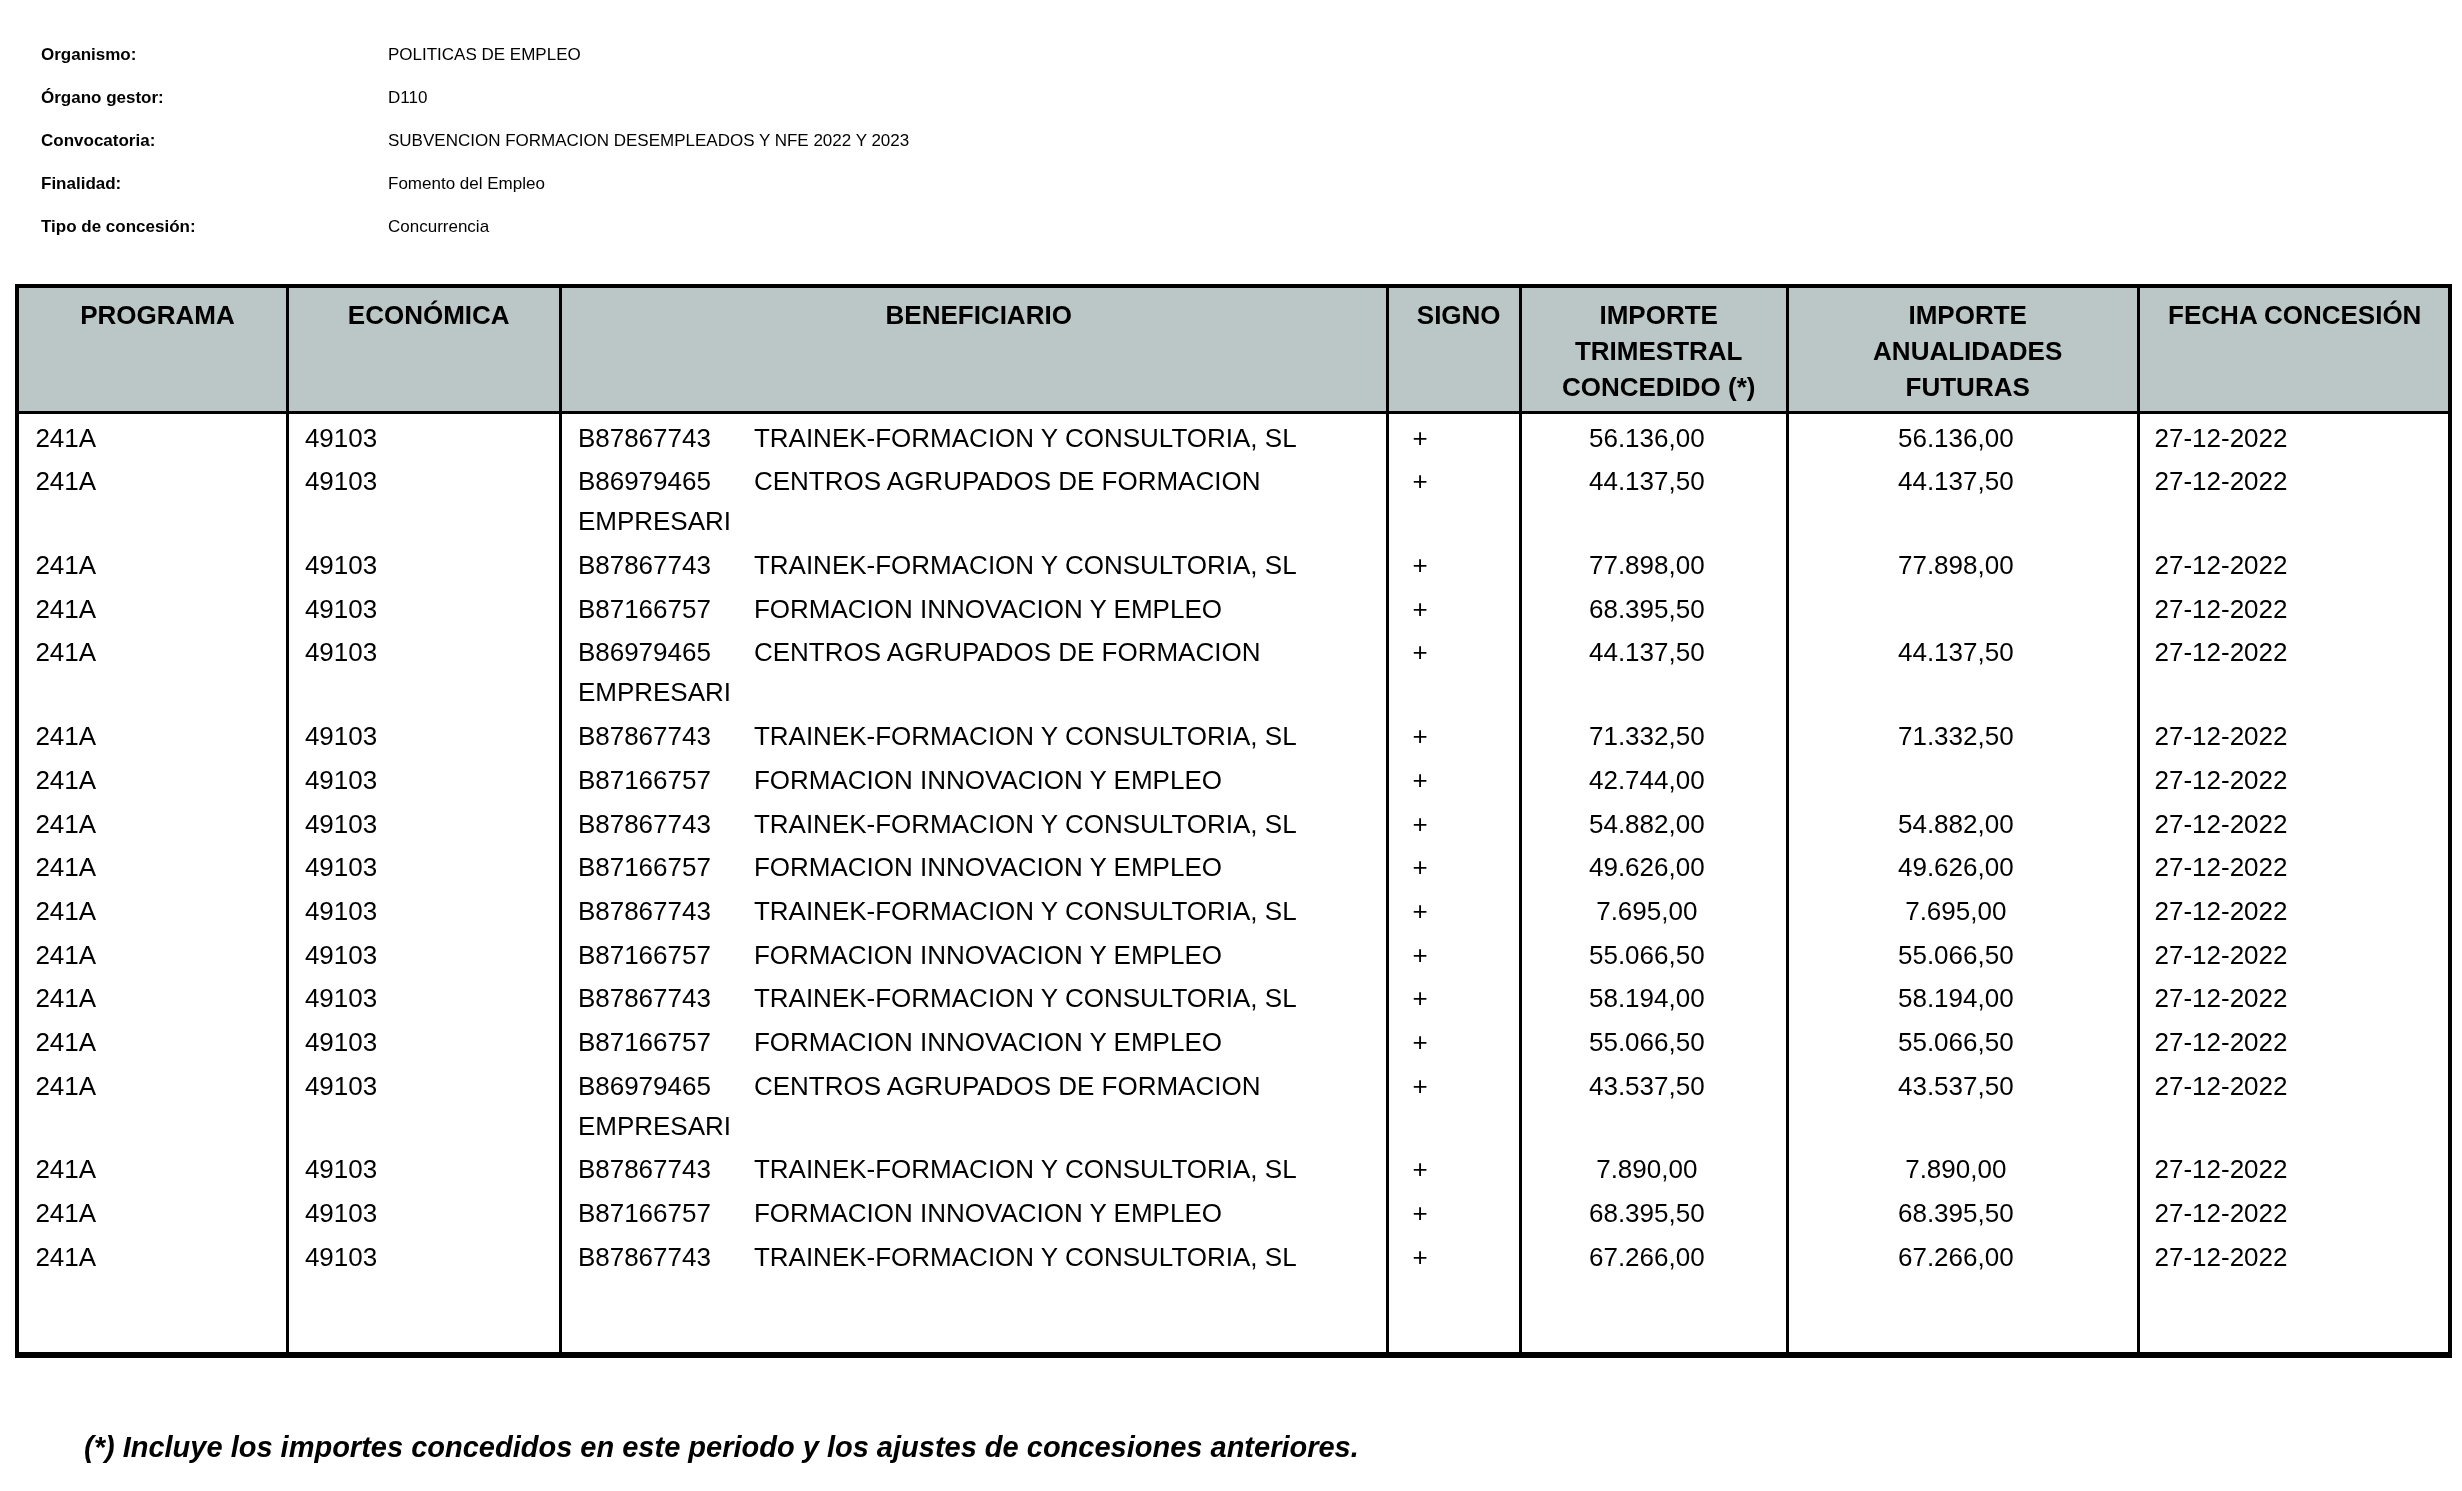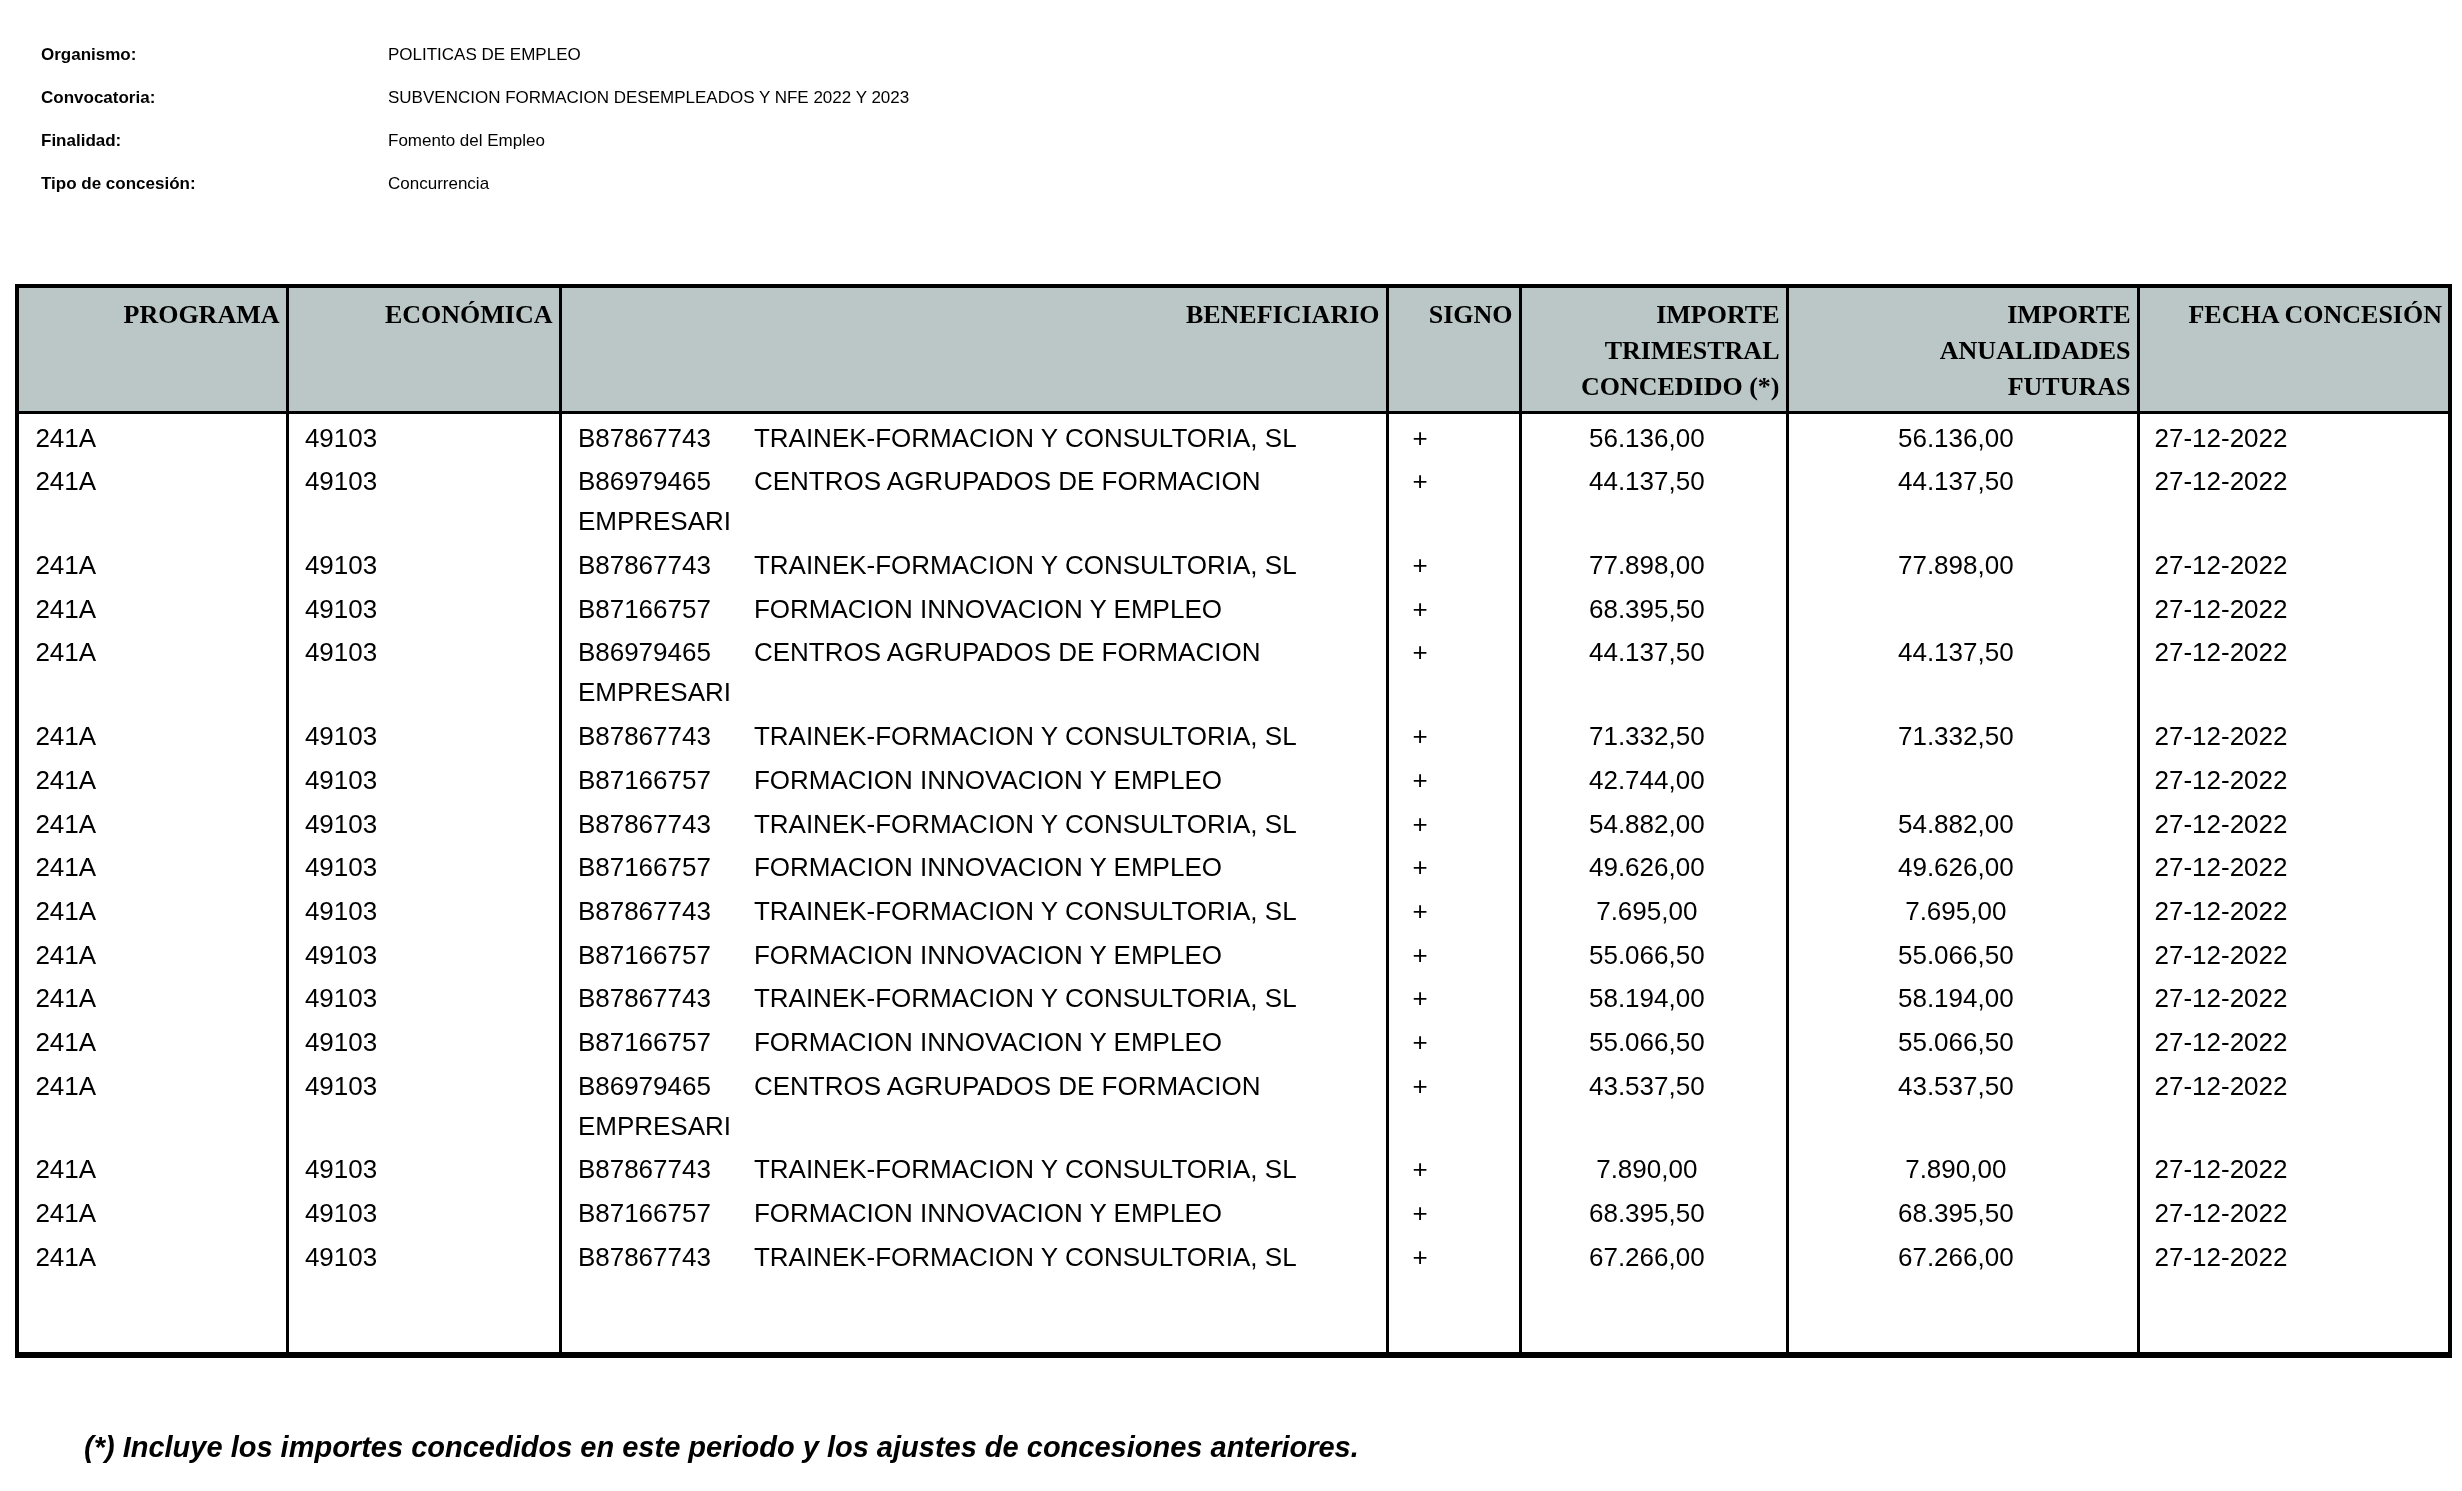--- a/index.html
+++ b/index.html
@@ -43,28 +43,27 @@
     border: 4.5px solid #000;
     border-bottom-width: 6.7px;
   }
   .grant-table th + th,
   .grant-table td + td { border-left: 3px solid #000; }
 
   .grant-table thead th {
     background: var(--header-bg, #bac7c6);
     border-bottom: 3.7px solid #000;
     vertical-align: top;
-    text-align: right;
+    text-align: center;
     font-size: 26px;
     font-weight: bold;
     line-height: 36px;
     padding: 9px 6px 6px 16.4px;
     height: 121px;
     white-space: pre-line;
-    font-family: Liberation Serif, serif;
   }
   .grant-table thead th.h-fecha { padding-left: 8px; }
 
   .grant-table tbody tr { height: 43px; margin-top: 40px; }
   .grant-table tbody td {
     vertical-align: top;
     font-size: 26px;
     line-height: 40px;
     padding: 3.7px 0 0 16.4px;
   }
@@ -86,20 +85,24 @@
     font-style: italic;
   }
 </style>
 </head>
 <body>
 
 <div class="meta">
   <div class="meta-row">
     <span class="meta-label">Organismo:</span>
     <span class="meta-value">POLITICAS DE EMPLEO</span>
+  </div>
+  <div class="meta-row">
+    <span class="meta-label">Órgano gestor:</span>
+    <span class="meta-value">D110</span>
   </div>
   <div class="meta-row">
     <span class="meta-label">Convocatoria:</span>
     <span class="meta-value">SUBVENCION FORMACION DESEMPLEADOS Y NFE 2022 Y 2023</span>
   </div>
   <div class="meta-row">
     <span class="meta-label">Finalidad:</span>
     <span class="meta-value">Fomento del Empleo</span>
   </div>
   <div class="meta-row">

